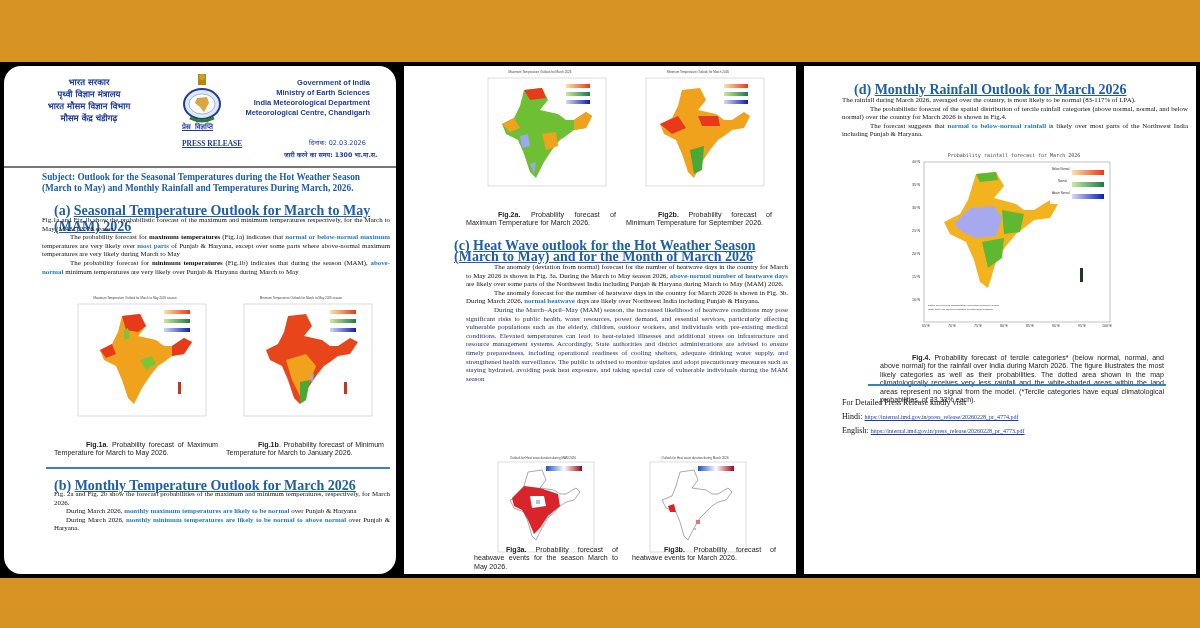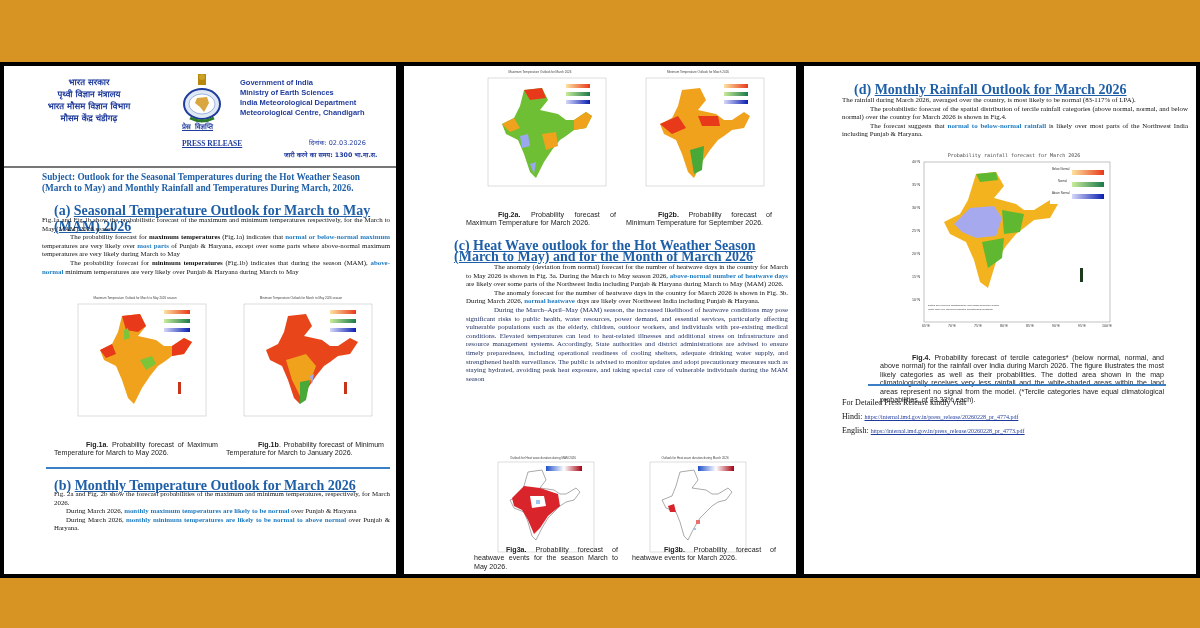--- a/index.html
+++ b/index.html
@@ -2,28 +2,28 @@
 <html><head>
 <meta charset="utf-8">
 <style>
   * { box-sizing: border-box; margin: 0; padding: 0; }
   html, body { width: 1200px; height: 628px; overflow: hidden; background: #d89423; }
   body { position: relative; font-family: "Liberation Serif", serif; color: #111; }
   .band-top { position: absolute; left: 0; top: 0; width: 1200px; height: 62px; background: #d89423; }
   .band-bottom { position: absolute; left: 0; top: 578px; width: 1200px; height: 50px; background: #d89423; }
   .black-strip { position: absolute; left: 0; top: 62px; width: 1200px; height: 516px; background: #000; }
   .page { position: absolute; top: 66px; height: 508px; background: #fff; overflow: hidden; }
-  .p1 { left: 4px; width: 392px; }
+  .p1 { left: 4px; width: 392px; border-radius: 17px; }
   .p2 { left: 404px; width: 392px; }
   .p3 { left: 804px; width: 392px; }
 
   
   .hdr { position: absolute; left: 0; top: 0; width: 392px; height: 108px; }
   .hdr-hi { position: absolute; left: 30px; top: 10px; width: 110px; text-align: center; font-family: "DejaVu Sans", sans-serif; font-size: 8.5px; font-weight: bold; color: #1f3b9c; line-height: 12px; }
-  .hdr-en { position: absolute; left: 236px; top: 12px; width: 150px; text-align: left; font-family: "Liberation Sans", sans-serif; font-size: 7.5px; font-weight: bold; color: #1f3b9c; line-height: 10px; }
+  .hdr-en { position: absolute; left: 216px; top: 12px; width: 150px; text-align: right; font-family: "Liberation Sans", sans-serif; font-size: 7.5px; font-weight: bold; color: #1f3b9c; line-height: 10px; }
   .logo { position: absolute; left: 178px; top: 8px; width: 40px; height: 52px; }
   .pr-hi { position: absolute; left: 178px; top: 56px; width: 60px; font-family: Liberation Mono, monospace; font-size: 7px; color: #1f3b9c; text-decoration: underline; font-weight: bold; }
   .pr-en { position: absolute; left: 178px; top: 73px; font-size: 7.5px; color: #1f3b9c; font-weight: bold; text-decoration: underline; }
   .date { position: absolute; left: 305px; top: 72px; font-family: "DejaVu Sans", sans-serif; font-size: 6.5px; color: #1f3b9c; font-weight: normal; }
   .issue { position: absolute; left: 280px; top: 84px; font-family: "DejaVu Sans", sans-serif; font-size: 6.3px; color: #1f3b9c; font-weight: bold; }
   .hrule { position: absolute; left: 0; top: 100px; width: 392px; height: 2px; background: #777; }
 
   .txt { position: absolute; font-size: 6.9px; line-height: 8.6px; text-align: justify; }
   .subject { position: absolute; left: 38px; top: 106px; width: 348px; font-weight: bold; font-size: 9.3px; line-height: 11px; color: #1f5fa8; }
   .sec { position: absolute; font-weight: bold; font-size: 14px; color: #1f5fa8; }

